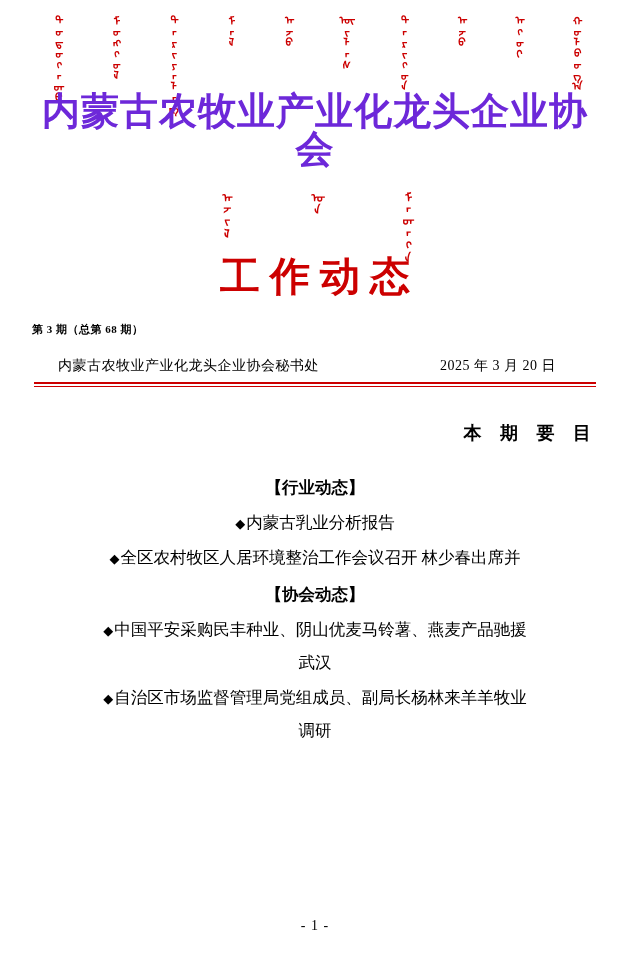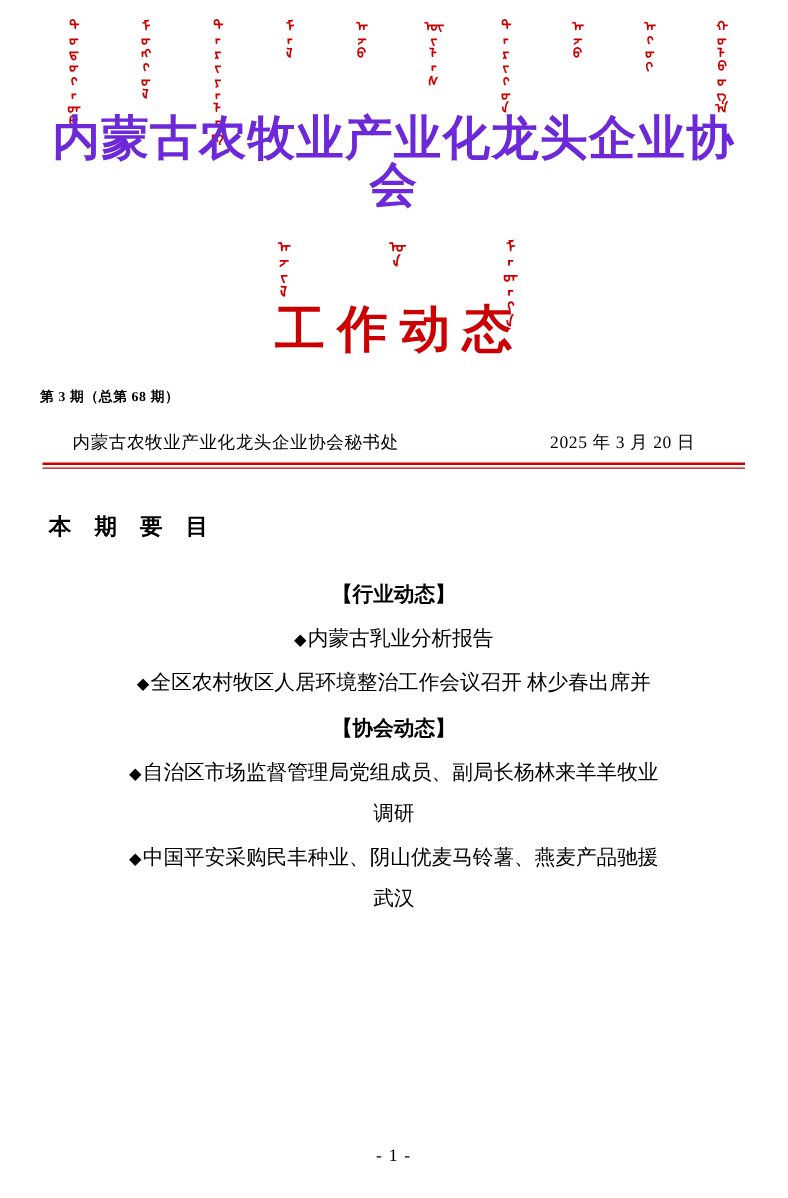--- a/index.html
+++ b/index.html
@@ -63,21 +63,21 @@
     font-size: 12px;
   }
   .sub-title {
     text-align: center;
     color: #cc0000;
     font-family: "Liberation Sans", "DejaVu Sans", sans-serif;
     font-weight: bold;
     font-size: 40px;
     letter-spacing: 10px;
     line-height: 1;
-    margin-top: 4px;
+    margin-top: 16px;
     text-indent: 10px;
   }
   .issue-line {
     text-align: left;
     font-weight: bold;
     font-size: 11px;
     margin-top: 26px;
     letter-spacing: 0.5px;
   }
 
@@ -103,21 +103,21 @@
     background: #cc0000;
   }
   .rule-thin {
     height: 1px;
     background: #cc0000;
     margin-top: 2px;
   }
 
   
   .contents-heading {
-    text-align: left;
+    text-align: right;
     font-weight: bold;
     font-size: 18px;
     letter-spacing: 7px;
     margin-top: 34px;
     text-indent: 7px;
   }
   .contents {
     margin-top: 26px;
     padding: 0 26px;
     font-size: 16.5px;
@@ -202,26 +202,26 @@
       <span class="bullet">◆</span><span>内蒙古乳业分析报告</span>
     </div>
 
     <div class="entry">
       <span class="bullet">◆</span><span>全区农村牧区人居环境整治工作会议召开  林少春出席并</span>
     </div>
 
     <div class="section-label">【协会动态】</div>
 
     <div class="entry">
+      <span class="bullet">◆</span><span>中国平安采购民丰种业、阴山优麦马铃薯、燕麦产品驰援</span>
+      <span class="entry-cont">武汉</span>
+    </div>
+
+    <div class="entry">
       <span class="bullet">◆</span><span>自治区市场监督管理局党组成员、副局长杨林来羊羊牧业</span>
       <span class="entry-cont">调研</span>
     </div>
 
-    <div class="entry">
-      <span class="bullet">◆</span><span>中国平安采购民丰种业、阴山优麦马铃薯、燕麦产品驰援</span>
-      <span class="entry-cont">武汉</span>
-    </div>
-
   </div>
 
   <div class="page-number">- 1 -</div>
 
 </div>
 
 </body></html>

